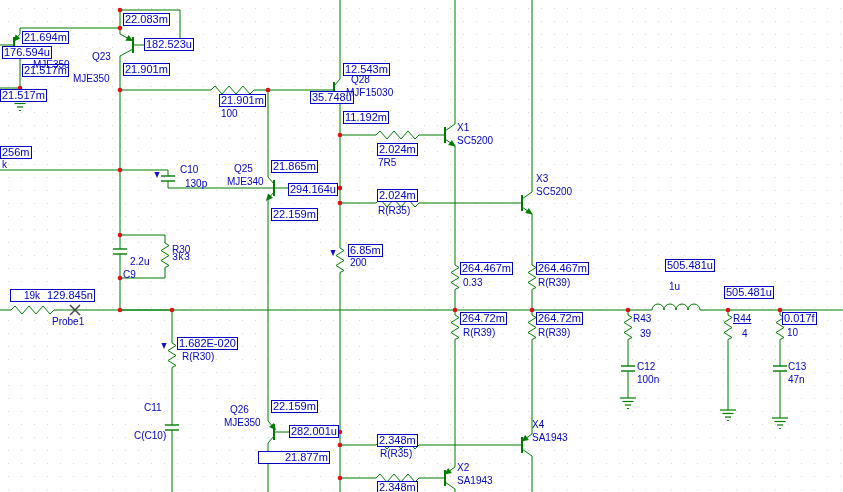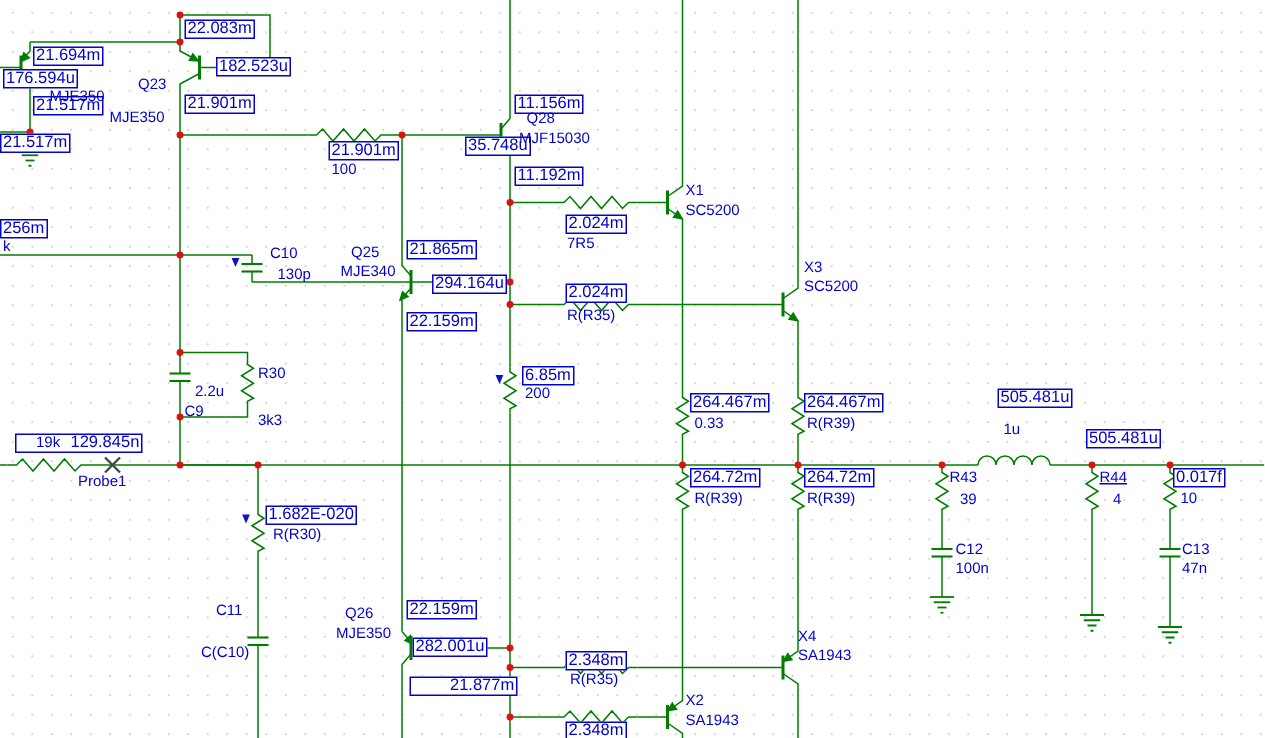--- a/index.html
+++ b/index.html
@@ -224,61 +224,61 @@
 
 <div id="annotation-layer">
       <div class="mbox" style="left: 22px; top: 31px;">21.694m</div>
       <div class="mbox" style="left: 2px; top: 46px;">176.594u</div>
       <div class="mbox" style="left: 22px; top: 64px;">21.517m</div>
       <div class="mbox" style="left: 0px; top: 89px;">21.517m</div>
       <div class="mbox" style="left: 123px; top: 13px;">22.083m</div>
       <div class="mbox" style="left: 144px; top: 38px;">182.523u</div>
       <div class="mbox" style="left: 123px; top: 63px;">21.901m</div>
       <div class="mbox" style="left: 219px; top: 94px;">21.901m</div>
-      <div class="mbox" style="left: 343px; top: 63px;">11.156m</div>
+      <div class="mbox" style="left: 343px; top: 63px;">12.543m</div>
       <div class="mbox" style="left: 310px; top: 91px;">35.748u</div>
       <div class="mbox" style="left: 343px; top: 111px;">11.192m</div>
       <div class="mbox" style="left: 377px; top: 143px;">2.024m</div>
       <div class="mbox" style="left: 271px; top: 160px;">21.865m</div>
       <div class="mbox" style="left: 288px; top: 183px;">294.164u</div>
       <div class="mbox" style="left: 271px; top: 208px;">22.159m</div>
       <div class="mbox" style="left: 377px; top: 189px;">2.024m</div>
       <div class="mbox" style="left: 348px; top: 244px;">6.85m</div>
       <div class="mbox" style="left: 460px; top: 262px;">264.467m</div>
       <div class="mbox" style="left: 536px; top: 262px;">264.467m</div>
       <div class="mbox" style="left: 665px; top: 259px;">505.481u</div>
       <div class="mbox" style="left: 724px; top: 286px;">505.481u</div>
       <div class="mbox" style="left: 460px; top: 312px;">264.72m</div>
       <div class="mbox" style="left: 536px; top: 312px;">264.72m</div>
       <div class="mbox" style="left: 782px; top: 312px;">0.017f</div>
       <div class="mbox" style="left: 10px; top: 289px; padding-left: 36px;">129.845n</div>
       <div class="mbox" style="left: 177px; top: 337px;">1.682E-020</div>
       <div class="mbox" style="left: 271px; top: 400px;">22.159m</div>
-      <div class="mbox" style="left: 275px; top: 425px;">282.001u</div>
-      <div class="mbox" style="left: 273px; top: 451px; padding-left: 26px;">21.877m</div>
+      <div class="mbox" style="left: 289px; top: 425px;">282.001u</div>
+      <div class="mbox" style="left: 258px; top: 451px; padding-left: 26px;">21.877m</div>
       <div class="mbox" style="left: 377px; top: 434px;">2.348m</div>
       <div class="mbox" style="left: 377px; top: 481px;">2.348m</div>
       <div class="mbox" style="left: 0px; top: 146px;">256m</div>
       <div class="plbl" style="left: 33px; top: 59px;">MJE350</div>
       <div class="plbl" style="left: 92px; top: 51px;">Q23</div>
       <div class="plbl" style="left: 73px; top: 73px;">MJE350</div>
       <div class="plbl" style="left: 221px; top: 108px;">100</div>
       <div class="plbl" style="left: 351px; top: 74px;">Q28</div>
       <div class="plbl" style="left: 346px; top: 87px;">MJF15030</div>
       <div class="plbl" style="left: 378px; top: 157px;">7R5</div>
       <div class="plbl" style="left: 457px; top: 122px;">X1</div>
       <div class="plbl" style="left: 457px; top: 135px;">SC5200</div>
       <div class="plbl" style="left: 234px; top: 163px;">Q25</div>
       <div class="plbl" style="left: 227px; top: 176px;">MJE340</div>
       <div class="plbl" style="left: 180px; top: 164px;">C10</div>
       <div class="plbl" style="left: 185px; top: 178px; text-align: right;">130p</div>
       <div class="plbl" style="left: 123px; top: 241px; margin-top: 28px;">C9</div>
       <div class="plbl" style="left: 130px; top: 256px;">2.2u</div>
       <div class="plbl" style="left: 172px; top: 244px;">R30</div>
-      <div class="plbl" style="left: 172px; top: 275px;">3k3</div>
+      <div class="plbl" style="left: 172px; top: 252px; font-family: Liberation Mono, monospace;">3k3</div>
       <div class="plbl" style="left: 350px; top: 257px;">200</div>
       <div class="plbl" style="left: 536px; top: 173px;">X3</div>
       <div class="plbl" style="left: 536px; top: 186px;">SC5200</div>
       <div class="plbl" style="left: 378px; top: 205px;">R(R35)</div>
       <div class="plbl" style="left: 463px; top: 277px;">0.33</div>
       <div class="plbl" style="left: 538px; top: 277px;">R(R39)</div>
       <div class="plbl" style="left: 669px; top: 281px;">1u</div>
       <div class="plbl" style="left: 463px; top: 327px;">R(R39)</div>
       <div class="plbl" style="left: 538px; top: 327px;">R(R39)</div>
       <div class="plbl" style="left: 633px; top: 313px;">R43</div>

